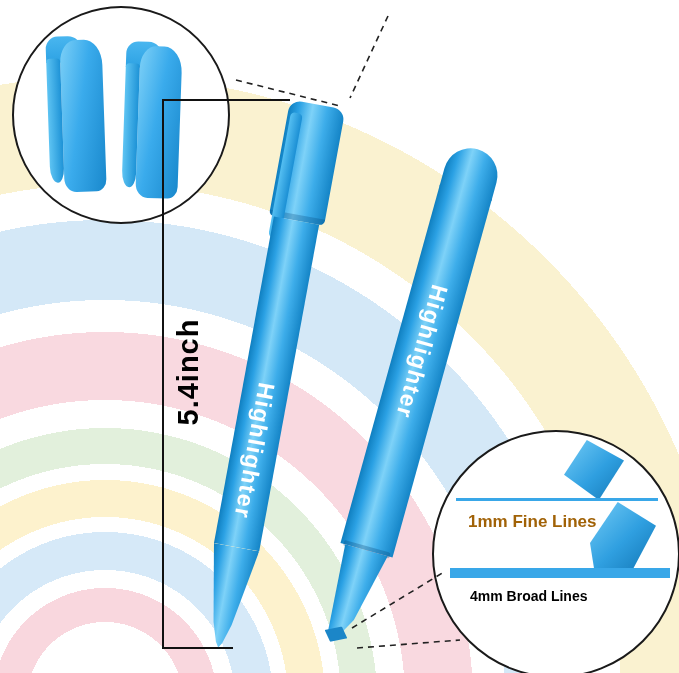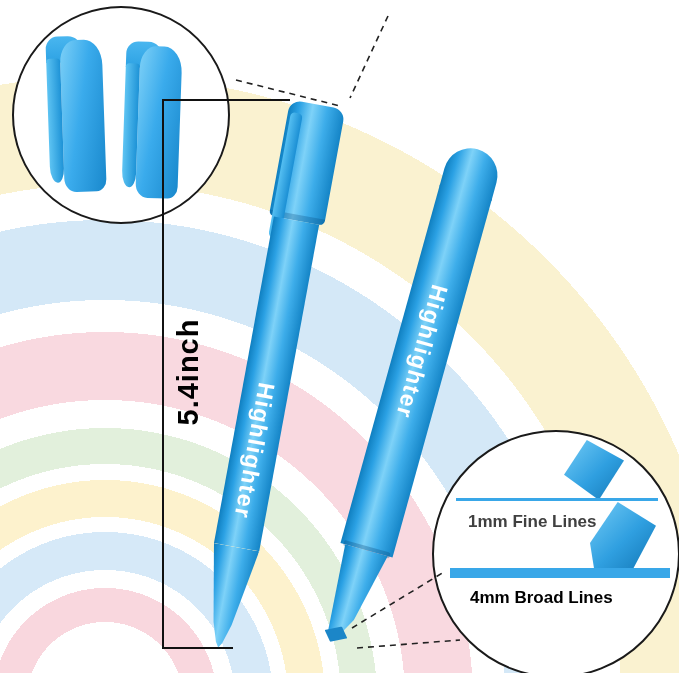--- a/index.html
+++ b/index.html
@@ -48,26 +48,26 @@
     border-radius:7px 7px 12px 14px / 7px 7px 26px 30px;
     background:linear-gradient(90deg,#5ec4f3,#1d92d6);}
   .cf-hook{position:absolute;left:4px;top:8px;width:36px;height:26px;
     border-radius:12px 14px 0 0;background:linear-gradient(180deg,#49b6ef,#2da2e4);}
 
   
   .tc-line-fine{position:absolute;left:22px;top:66px;width:202px;height:3px;background:#39a7e8;}
   .tc-chisel-fine{position:absolute;left:130px;top:8px;width:60px;height:60px;
     background:linear-gradient(135deg,#74ccf6 0%,#2f9fe0 55%,#1377b6 100%);
     clip-path:polygon(38% 0,100% 34%,58% 100%,0 58%);}
-  .tc-label-fine{position:absolute;left:34px;top:80px;font-size:17px;font-weight:bold;color:#404040;}
+  .tc-label-fine{position:absolute;left:34px;top:80px;font-size:17px;font-weight:bold;color:#a16207;}
   .tc-line-broad{position:absolute;left:16px;top:136px;width:220px;height:10px;background:#39a7e8;}
   .tc-chisel-broad{position:absolute;left:156px;top:70px;width:66px;height:66px;
     background:linear-gradient(135deg,#74ccf6 0%,#2f9fe0 55%,#1377b6 100%);
     clip-path:polygon(42% 0,100% 36%,66% 100%,6% 100%,0 62%);}
-  .tc-label-broad{position:absolute;left:36px;top:156px;font-size:17px;font-weight:bold;color:#000;}
+  .tc-label-broad{position:absolute;left:36px;top:156px;font-size:14px;font-weight:bold;color:#000;}
 
   
   .lines{position:absolute;inset:0;z-index:2;pointer-events:none;}
   .dash{stroke:#222;stroke-width:1.6;stroke-dasharray:6 5;}
   .dim{stroke:#111;stroke-width:2;fill:none;}
 
   .dim-label{position:absolute;z-index:4;left:105px;top:354px;width:170px;height:36px;
     transform:rotate(-90deg);text-align:center;color:#000;
     font-size:29px;font-weight:bold;letter-spacing:1px;}
 

